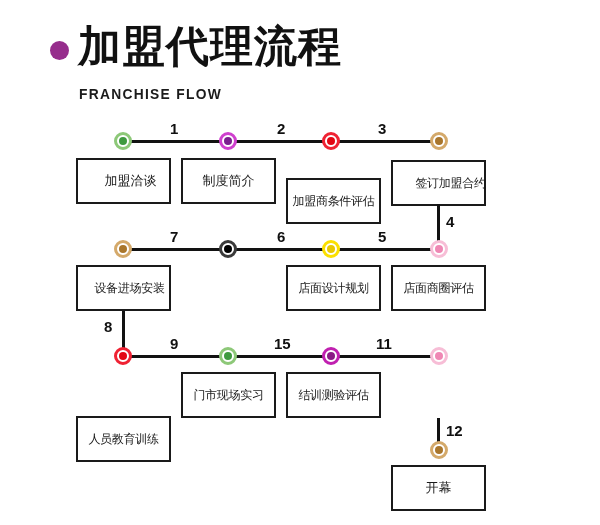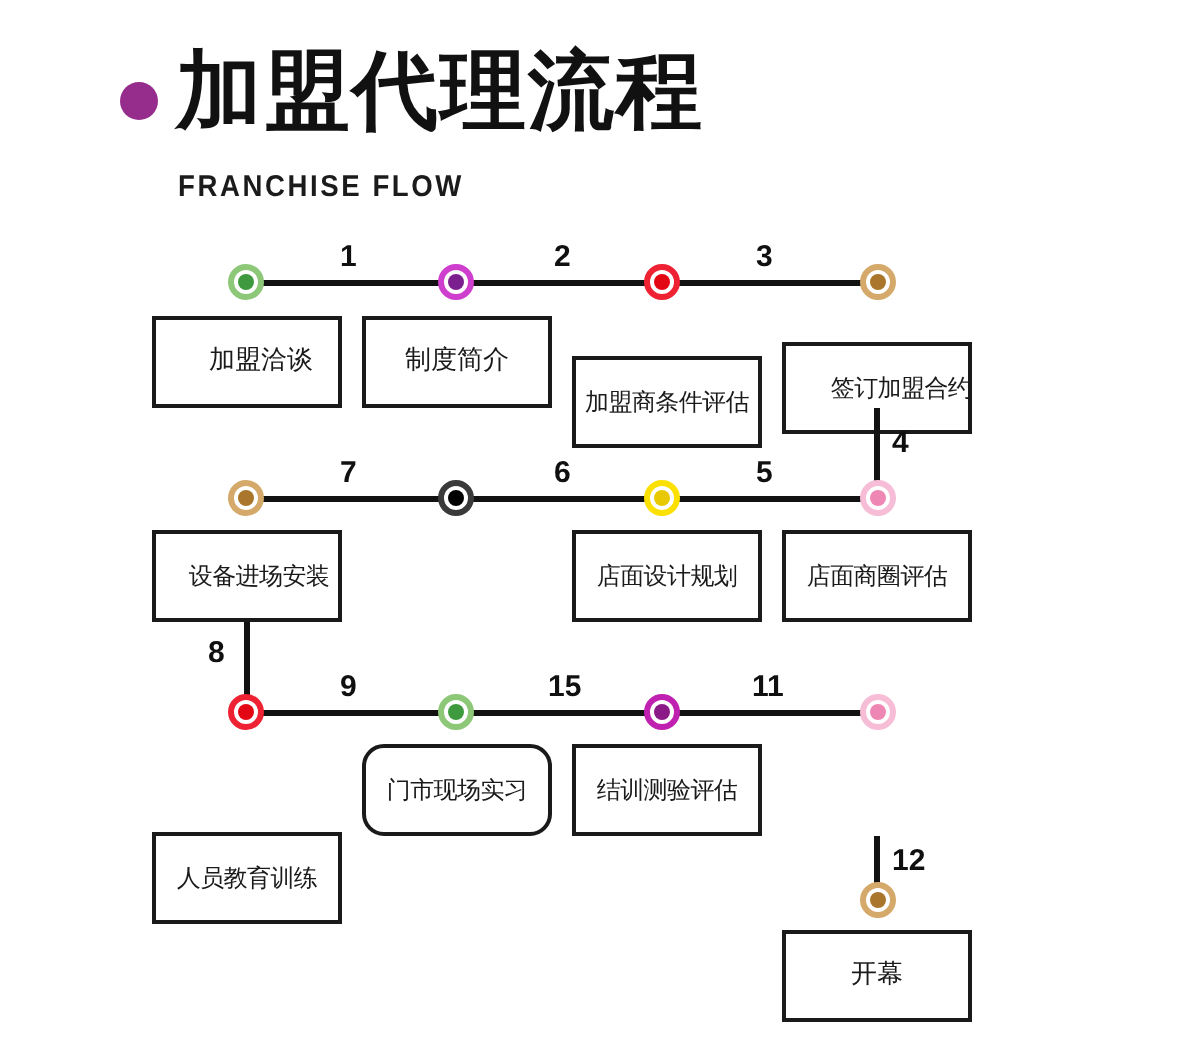--- a/index.html
+++ b/index.html
@@ -22,21 +22,21 @@
     left: 0;
     top: 0;
     width: 600px;
     height: 525px;
     background: #ffffff;
   }
 
   
   .header {
     position: absolute;
-    left: 10px;
+    left: 0;
     top: 0;
     width: 480px;
     height: 112px;
   }
   .title-bullet {
     position: absolute;
     left: 50px;
     top: 41px;
     width: 19px;
     height: 19px;
@@ -175,21 +175,21 @@
     <div class="dot" style="left:322px; top:132px; border-color:#ef2233; background:#ffffff;">
       <span class="core" style="background:#e30613;"></span>
     </div>
     <div class="dot" style="left:430px; top:132px; border-color:#d4a96a; background:#ffffff;">
       <span class="core" style="background:#a9762c;"></span>
     </div>
 
     <div class="node-box" style="left:76px; top:158px;padding-left:14px;">加盟洽谈</div>
     <div class="node-box" style="left:181px; top:158px;">制度简介</div>
     <div class="node-box narrow-text" style="left:286px; top:158px;margin-top:20px;">加盟商条件评估</div>
-    <div class="node-box narrow-text" style="left:391px; top:171px;padding-left:24px;">签订加盟合约</div>
+    <div class="node-box narrow-text" style="left:391px; top:160px;padding-left:24px;">签订加盟合约</div>
 
     <div class="line-v" style="left:437px; top:204px; height:45px;"></div>
     <div class="step-num" style="left:446px; top:214px;">4</div>
 
     <div class="line-h" style="left:123px; top:248px; width:316px;"></div>
 
     <div class="step-num" style="left:170px; top:229px;">7</div>
     <div class="step-num" style="left:277px; top:229px;">6</div>
     <div class="step-num" style="left:378px; top:229px;">5</div>
 
@@ -226,21 +226,21 @@
       <span class="core" style="background:#3f9a3f;"></span>
     </div>
     <div class="dot" style="left:322px; top:347px; border-color:#c020b0; background:#ffffff;">
       <span class="core" style="background:#8b1a86;"></span>
     </div>
     <div class="dot" style="left:430px; top:347px; border-color:#f7bdd6; background:#ffffff;">
       <span class="core" style="background:#ef87b4;"></span>
     </div>
 
     <div class="node-box narrow-text" style="left:76px; top:372px;margin-top:44px;">人员教育训练</div>
-    <div class="node-box narrow-text" style="left:181px; top:372px;border-radius:11px;">门市现场实习</div>
+    <div class="node-box narrow-text" style="left:181px; top:372px;">门市现场实习</div>
     <div class="node-box narrow-text" style="left:286px; top:372px;">结训测验评估</div>
 
     <div class="line-v" style="left:437px; top:418px; height:33px;"></div>
     <div class="step-num" style="left:446px; top:423px;">12</div>
 
     <div class="dot" style="left:430px; top:441px; border-color:#d4a96a; background:#ffffff;">
       <span class="core" style="background:#a9762c;"></span>
     </div>
 
     <div class="node-box" style="left:391px; top:465px;">开幕</div>

